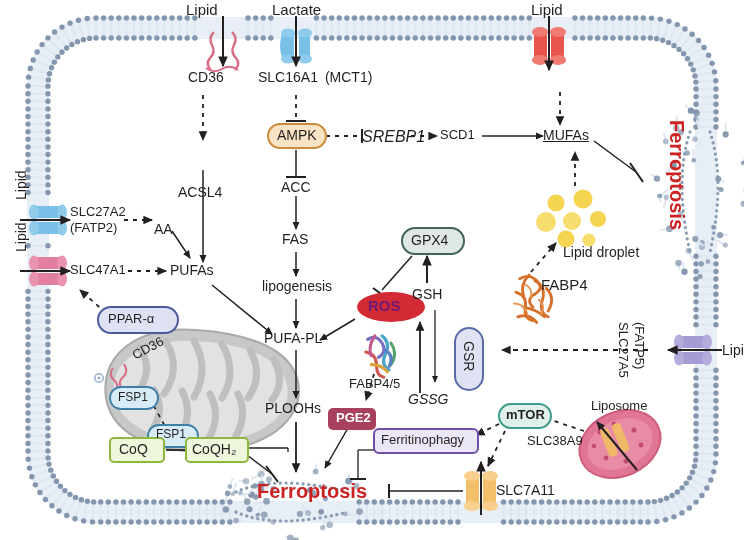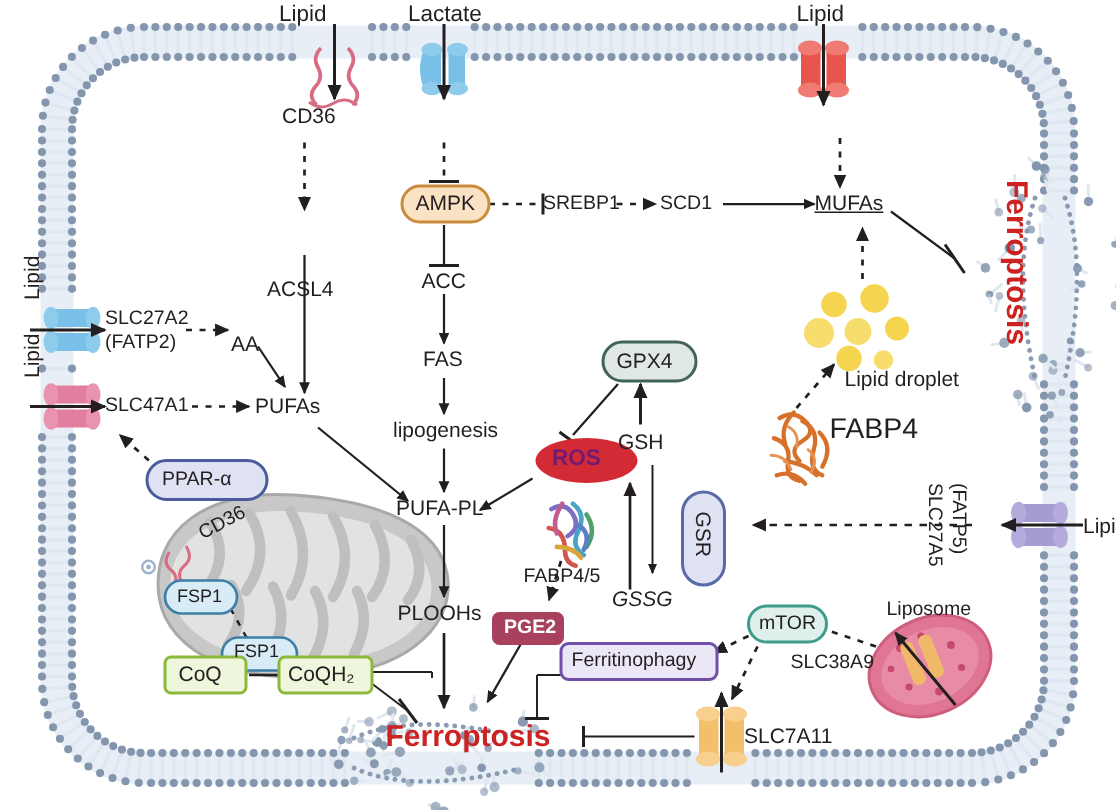--- a/index.html
+++ b/index.html
@@ -1149,25 +1149,26 @@
   <g>
     <rect x="186" y="438" width="62" height="24" rx="4" fill="#eef6dc" stroke="#8cb83c" stroke-width="2"></rect>
   </g>
 </svg>
 
 <div class="lbl" style="left:186px;top:2px;font-size:15px;">Lipid</div>
 <div class="lbl" style="left:272px;top:2px;font-size:15px;">Lactate</div>
 <div class="lbl" style="left:531px;top:2px;font-size:15px;">Lipid</div>
 
 <div class="lbl" style="left:188px;top:70px;font-size:14px;">CD36</div>
+<div class="lbl" style="left:258px;top:70px;font-size:14px;">SLC16A1 (MCT1)</div>
 
 <div class="lbl" style="left:178px;top:146px;font-size:14px;margin-top:39px;">ACSL4</div>
 
 <div class="lbl" style="left:277px;top:128px;font-size:14px;">AMPK</div>
-<div class="lbl" style="left:362px;top:128px;font-size:13px;">SREBP1</div>
+<div class="lbl" style="left:362px;top:128px;font-size:16px;font-style:italic;">SREBP1</div>
 <div class="lbl" style="left:440px;top:128px;font-size:13px;">SCD1</div>
 <div class="lbl" style="left:543px;top:128px;font-size:14px;text-decoration:underline;">MUFAs</div>
 
 <div class="lbl" style="left:281px;top:180px;font-size:14px;">ACC</div>
 <div class="lbl" style="left:282px;top:232px;font-size:14px;">FAS</div>
 <div class="lbl" style="left:262px;top:279px;font-size:14px;">lipogenesis</div>
 <div class="lbl" style="left:264px;top:331px;font-size:14px;">PUFA-PL</div>
 <div class="lbl" style="left:265px;top:401px;font-size:14px;">PLOOHs</div>
 
 <div class="lbl two" style="left:70px;top:205px;font-size:13px;">SLC27A2</div>
@@ -1178,24 +1179,24 @@
 
 <div class="lbl" style="left:108px;top:312px;font-size:13px;">PPAR-α</div>
 
 <div class="lbl" style="left:411px;top:233px;font-size:14px;">GPX4</div>
 <div class="lbl" style="left:368px;top:298px;font-size:15px;font-weight:bold;color:#701a75;">ROS</div>
 <div class="lbl" style="left:412px;top:287px;font-size:14px;">GSH</div>
 <div class="lbl" style="left:408px;top:392px;font-size:14px;font-style:italic;">GSSG</div>
 <div class="lbl vert" style="left:476px;top:341px;font-size:14px;transform:rotate(90deg);">GSR</div>
 
 <div class="lbl" style="left:349px;top:377px;font-size:13px;">FABP4/5</div>
-<div class="lbl" style="left:541px;top:277px;font-size:19px;margin-left:12px;">FABP4</div>
+<div class="lbl" style="left:541px;top:277px;font-size:15px;">FABP4</div>
 <div class="lbl" style="left:336px;top:411px;font-size:13px;font-weight:bold;color:#ffffff;">PGE2</div>
 <div class="lbl" style="left:381px;top:433px;font-size:13px;">Ferritinophagy</div>
-<div class="lbl" style="left:506px;top:408px;font-size:13px;">mTOR</div>
+<div class="lbl" style="left:506px;top:408px;font-size:13px;font-weight:bold;">mTOR</div>
 <div class="lbl" style="left:527px;top:434px;font-size:13px;">SLC38A9</div>
 <div class="lbl" style="left:591px;top:399px;font-size:13px;">Liposome</div>
 <div class="lbl" style="left:563px;top:245px;font-size:14px;">Lipid droplet</div>
 <div class="lbl" style="left:496px;top:483px;font-size:14px;">SLC7A11</div>
 
 <div class="lbl vert" style="left:130px;top:350px;font-size:13px;transform:rotate(-28deg);">CD36</div>
 <div class="lbl" style="left:118px;top:391px;font-size:12px;">FSP1</div>
 <div class="lbl" style="left:156px;top:428px;font-size:12px;">FSP1</div>
 <div class="lbl" style="left:119px;top:442px;font-size:14px;">CoQ</div>
 <div class="lbl" style="left:192px;top:442px;font-size:14px;">CoQH₂</div>

